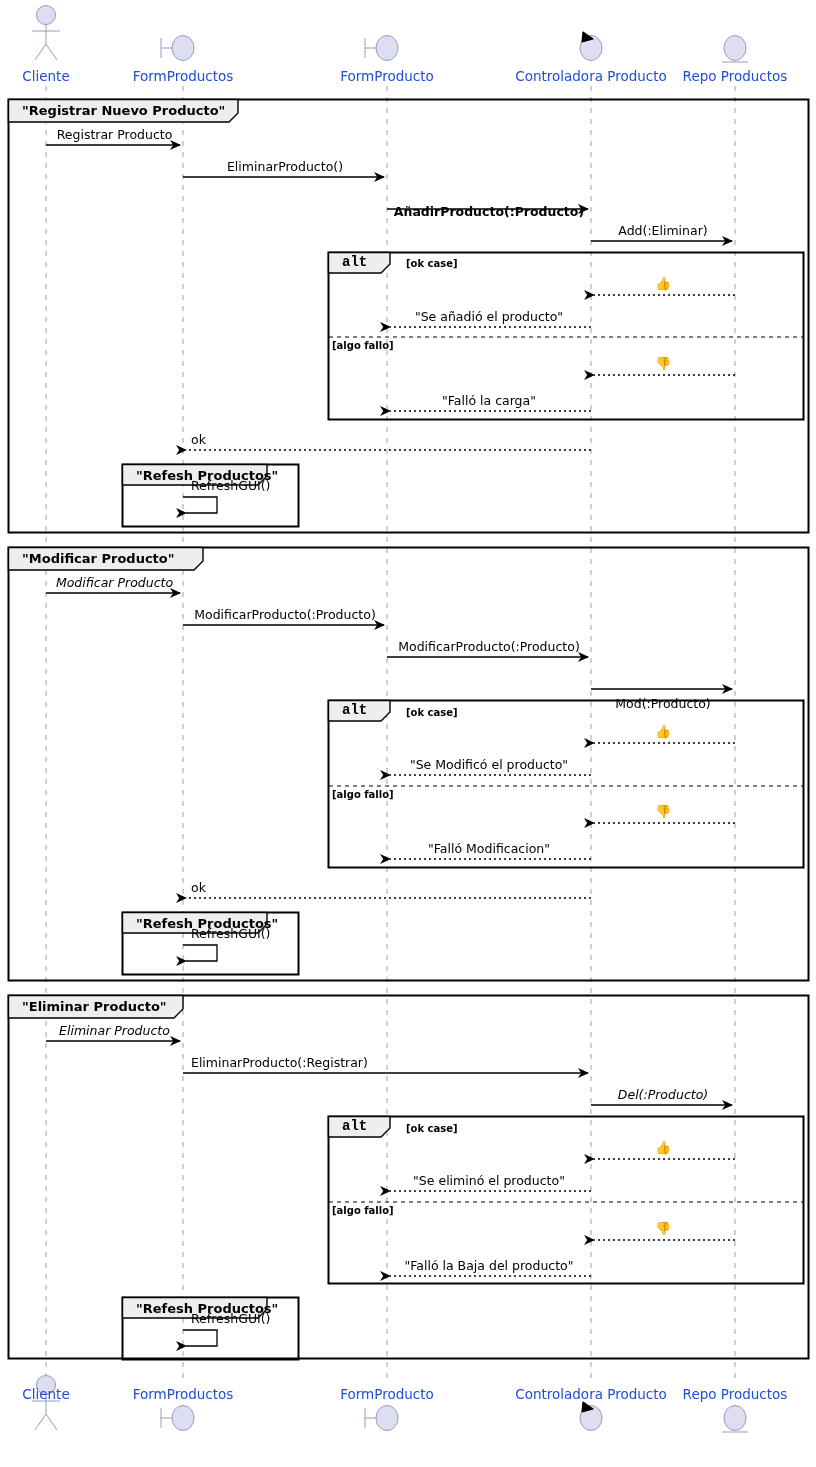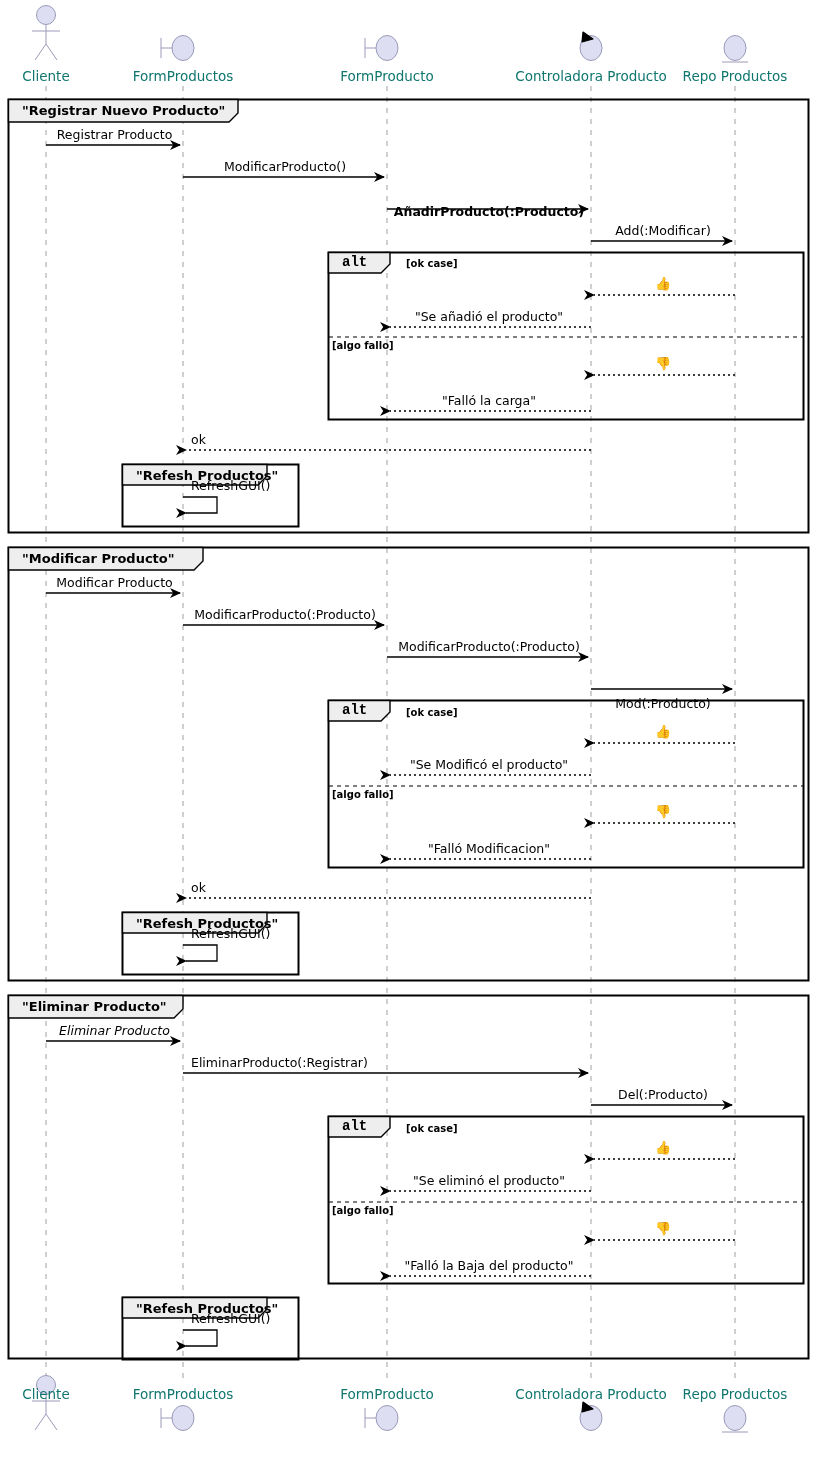--- a/index.html
+++ b/index.html
@@ -1,20 +1,20 @@
 <!DOCTYPE html>
 <html><head>
 <meta charset="utf-8">
 <style>
   html,body{margin:0;padding:0;background:#ffffff;}
   body{font-family:"DejaVu Sans","Liberation Sans",sans-serif;}
   #diagram{position:relative;width:816px;height:1467px;background:#fff;overflow:hidden;}
   svg#canvas{position:absolute;left:0;top:0;width:816px;height:1467px;}
 
-  .part-label{position:absolute;font-size:13.5px;color:#0f766e;white-space:nowrap;
+  .part-label{position:absolute;font-size:13.5px;color:#1d4ed8;white-space:nowrap;
               transform:translateX(-50%);}
   .frag-title{position:absolute;font-size:13px;font-weight:bold;color:#000;white-space:nowrap;}
   .frag-guard{position:absolute;font-size:10px;font-weight:bold;color:#000;white-space:nowrap;}
   .frag-op{position:absolute;font-size:14px;font-weight:bold;color:#000;white-space:nowrap;font-family:Liberation Mono, monospace;}
   .msg-label{position:absolute;font-size:12.5px;color:#000;white-space:nowrap;
              transform:translateX(-50%);text-align:right;}
   .msg-label.left{transform:none;}
   .emoji{position:absolute;font-size:13px;line-height:1;white-space:nowrap;
          transform:translateX(-50%);}
 </style>
@@ -238,41 +238,41 @@
       <div class="frag-op" style="left: 342px; top: 702px;">alt</div>
       <div class="frag-guard" style="left: 406px; top: 707px;">[ok case]</div>
       <div class="frag-guard" style="left: 332px; top: 789px;">[algo fallo]</div>
       <div class="frag-title" style="left: 136px; top: 916px;">"Refesh Productos"</div>
       <div class="frag-title" style="left: 22px; top: 999px;">"Eliminar Producto"</div>
       <div class="frag-op" style="left: 342px; top: 1118px;">alt</div>
       <div class="frag-guard" style="left: 406px; top: 1123px;">[ok case]</div>
       <div class="frag-guard" style="left: 332px; top: 1205px;">[algo fallo]</div>
       <div class="frag-title" style="left: 136px; top: 1301px;">"Refesh Productos"</div>
       <div class="msg-label" style="left: 114.5px; top: 127px;">Registrar Producto</div>
-      <div class="msg-label" style="left: 285px; top: 159px;">ModificarProducto()</div>
+      <div class="msg-label" style="left: 285px; top: 159px;">EliminarProducto()</div>
       <div class="msg-label" style="left: 489px; top: 204px; font-weight: bold;">AñadirProducto(:Producto)</div>
-      <div class="msg-label" style="left: 663px; top: 223px;">Add(:Modificar)</div>
+      <div class="msg-label" style="left: 663px; top: 223px;">Add(:Eliminar)</div>
       <div class="emoji" style="left: 663px; top: 277px;">👍</div>
       <div class="msg-label" style="left: 489px; top: 309px;">"Se añadió el producto"</div>
       <div class="emoji" style="left: 663px; top: 357px;">👎</div>
       <div class="msg-label" style="left: 489px; top: 393px;">"Falló la carga"</div>
       <div class="msg-label left" style="left: 191px; top: 432px;">ok</div>
       <div class="msg-label left" style="left: 191px; top: 478px;">RefreshGUI()</div>
-      <div class="msg-label" style="left: 114.5px; top: 575px;">Modificar Producto</div>
+      <div class="msg-label" style="left: 114.5px; top: 575px; font-style: italic;">Modificar Producto</div>
       <div class="msg-label" style="left: 285px; top: 607px;">ModificarProducto(:Producto)</div>
       <div class="msg-label" style="left: 489px; top: 639px;">ModificarProducto(:Producto)</div>
       <div class="msg-label" style="left: 663px; top: 671px; margin-top: 25px;">Mod(:Producto)</div>
       <div class="emoji" style="left: 663px; top: 725px;">👍</div>
       <div class="msg-label" style="left: 489px; top: 757px;">"Se Modificó el producto"</div>
       <div class="emoji" style="left: 663px; top: 805px;">👎</div>
       <div class="msg-label" style="left: 489px; top: 841px;">"Falló Modificacion"</div>
       <div class="msg-label left" style="left: 191px; top: 880px;">ok</div>
       <div class="msg-label left" style="left: 191px; top: 926px;">RefreshGUI()</div>
       <div class="msg-label" style="left: 114.5px; top: 1023px; font-style: italic;">Eliminar Producto</div>
       <div class="msg-label left" style="left: 191px; top: 1055px;">EliminarProducto(:Registrar)</div>
-      <div class="msg-label" style="left: 663px; top: 1087px;">Del(:Producto)</div>
+      <div class="msg-label" style="left: 663px; top: 1087px; font-style: italic;">Del(:Producto)</div>
       <div class="emoji" style="left: 663px; top: 1141px;">👍</div>
       <div class="msg-label" style="left: 489px; top: 1173px;">"Se eliminó el producto"</div>
       <div class="emoji" style="left: 663px; top: 1222px;">👎</div>
       <div class="msg-label" style="left: 489px; top: 1258px;">"Falló la Baja del producto"</div>
       <div class="msg-label left" style="left: 191px; top: 1311px;">RefreshGUI()</div>
     </div>
 </div>
 
 </body></html>

